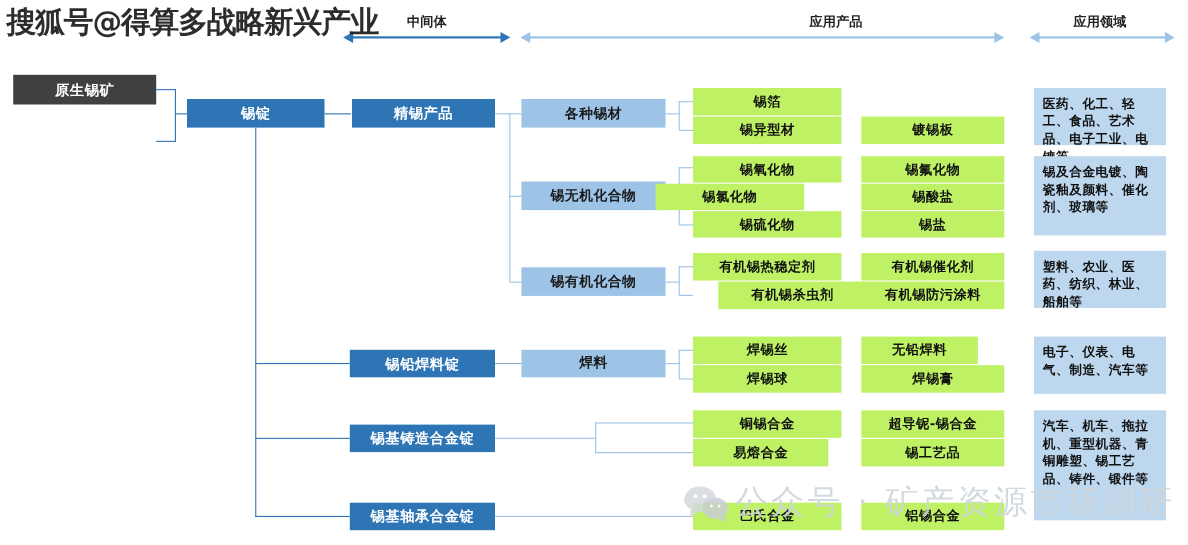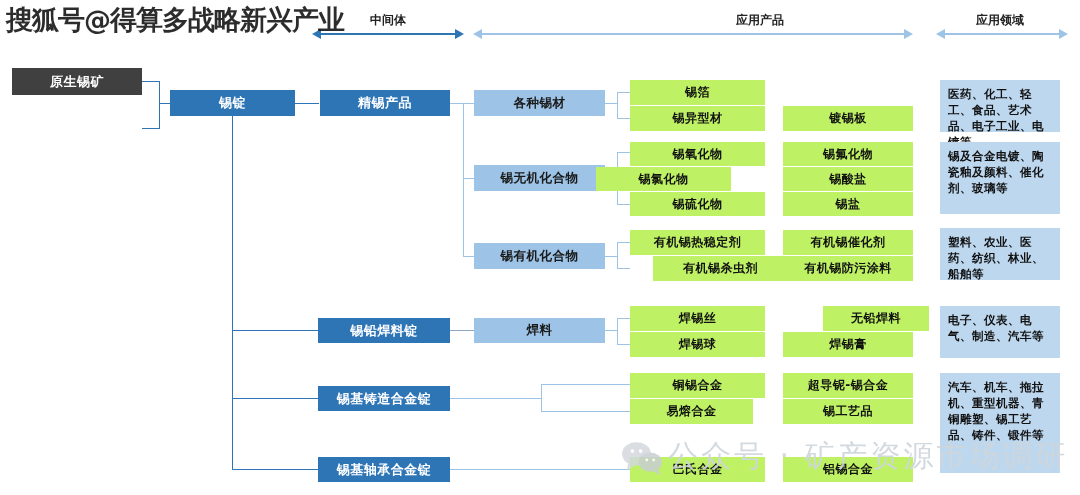--- a/index.html
+++ b/index.html
@@ -147,21 +147,21 @@
 
   <div class="box lvl-prod" style="left:783px;top:106px;width:130px;height:25px;">镀锡板</div>
 
   <div class="box lvl-prod" style="left:783px;top:142px;width:130px;height:24px;">锡氟化物</div>
   <div class="box lvl-prod" style="left:783px;top:167px;width:130px;height:24px;">锡酸盐</div>
   <div class="box lvl-prod" style="left:783px;top:192px;width:130px;height:24px;">锡盐</div>
 
   <div class="box lvl-prod" style="left:783px;top:230px;width:130px;height:25px;">有机锡催化剂</div>
   <div class="box lvl-prod" style="left:783px;top:256px;width:130px;height:25px;">有机锡防污涂料</div>
 
-  <div class="box lvl-prod" style="left:783px;top:306px;width:106px;height:25px;margin-left:40px;">无铅焊料</div>
+  <div class="box lvl-prod" style="left:783px;top:306px;width:106px;height:25px;">无铅焊料</div>
   <div class="box lvl-prod" style="left:783px;top:332px;width:130px;height:25px;">焊锡膏</div>
 
   <div class="box lvl-prod" style="left:783px;top:373px;width:130px;height:25px;">超导铌-锡合金</div>
   <div class="box lvl-prod" style="left:783px;top:399px;width:130px;height:25px;">锡工艺品</div>
 
   <div class="box lvl-prod" style="left:783px;top:457px;width:130px;height:25px;">铝锡合金</div>
 
   <div class="box lvl-field" style="left:940px;top:80px;width:120px;height:52px;">医药、化工、轻工、食品、艺术品、电子工业、电镀等</div>
   <div class="box lvl-field" style="left:940px;top:142px;width:120px;height:72px;">锡及合金电镀、陶瓷釉及颜料、催化剂、玻璃等</div>
   <div class="box lvl-field" style="left:940px;top:228px;width:120px;height:52px;">塑料、农业、医药、纺织、林业、船舶等</div>

